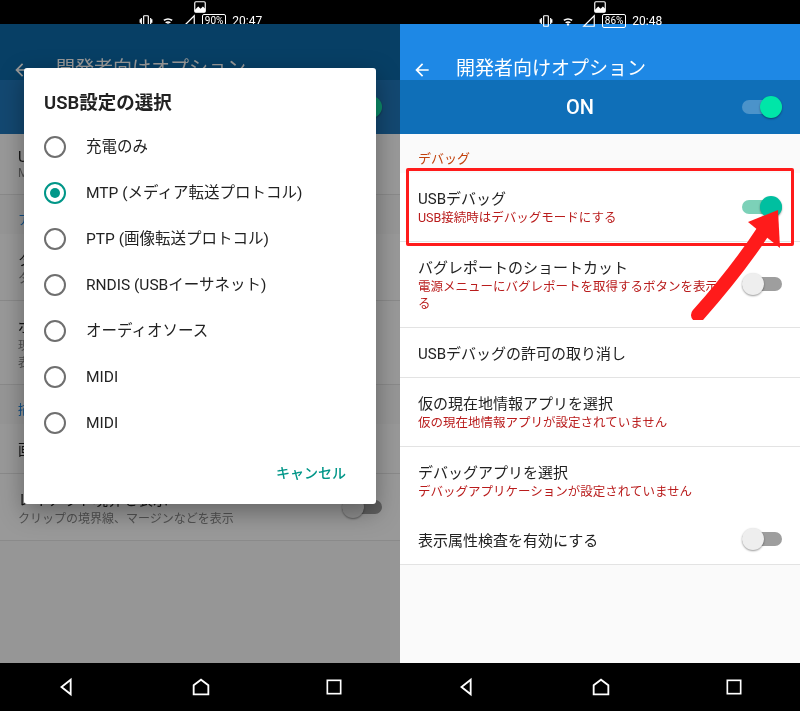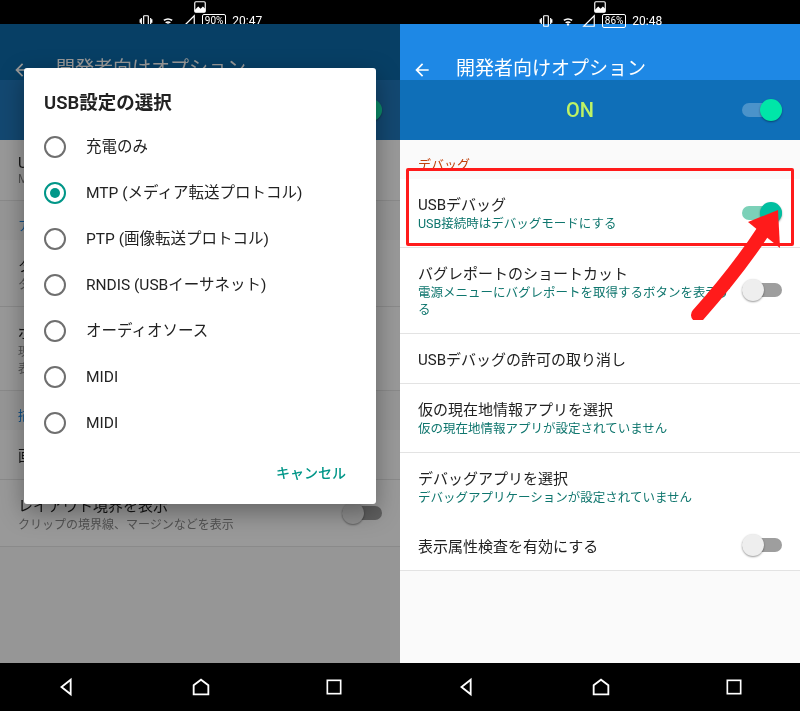--- a/index.html
+++ b/index.html
@@ -54,26 +54,26 @@
     align-items: flex-end;
     padding: 0 12px;
     gap: 24px;
     font-size: 19px;
   }
   .phone-left .header { background: #0c6aa8; }
   .phone-right .header { background: #1e88e5; }
   .back-arrow { width: 20px; height: 20px; }
   
   .on-band {
-    height: 60px;
+    height: 54px;
     display: flex;
     align-items: center;
     justify-content: space-between;
     padding: 0 18px;
-    color: #bef264;
+    color: #ffffff;
     font-size: 20px;
     font-weight: 500;
   }
   .phone-right .on-band { background: #0f6fb8; }
   
   .toggle {
     width: 40px; height: 22px; position: relative;
   }
   .toggle .track {
     position: absolute; inset: 4px 0; border-radius: 10px;
@@ -99,21 +99,21 @@
     padding: 14px 18px;
     border-bottom: 1px solid #e3e3e3;
     display: flex;
     align-items: center;
     justify-content: space-between;
     gap: 10px;
     background: #fff;
   }
   .row .texts { flex: 1; min-width: 0; }
   .row .title { font-size: 15px; color: #222; }
-  .row .sub { font-size: 12.5px; color: #0f766e; margin-top: 2px; line-height: 1.35; }
+  .row .sub { font-size: 12.5px; color: #b91c1c; margin-top: 2px; line-height: 1.35; }
   
   .backdrop {
     position: absolute;
     inset: 24px 0 48px 0;
     background: rgba(0,0,0,.40);
     z-index: 5;
     pointer-events: none;
   }
   .dialog {
     position: absolute;

